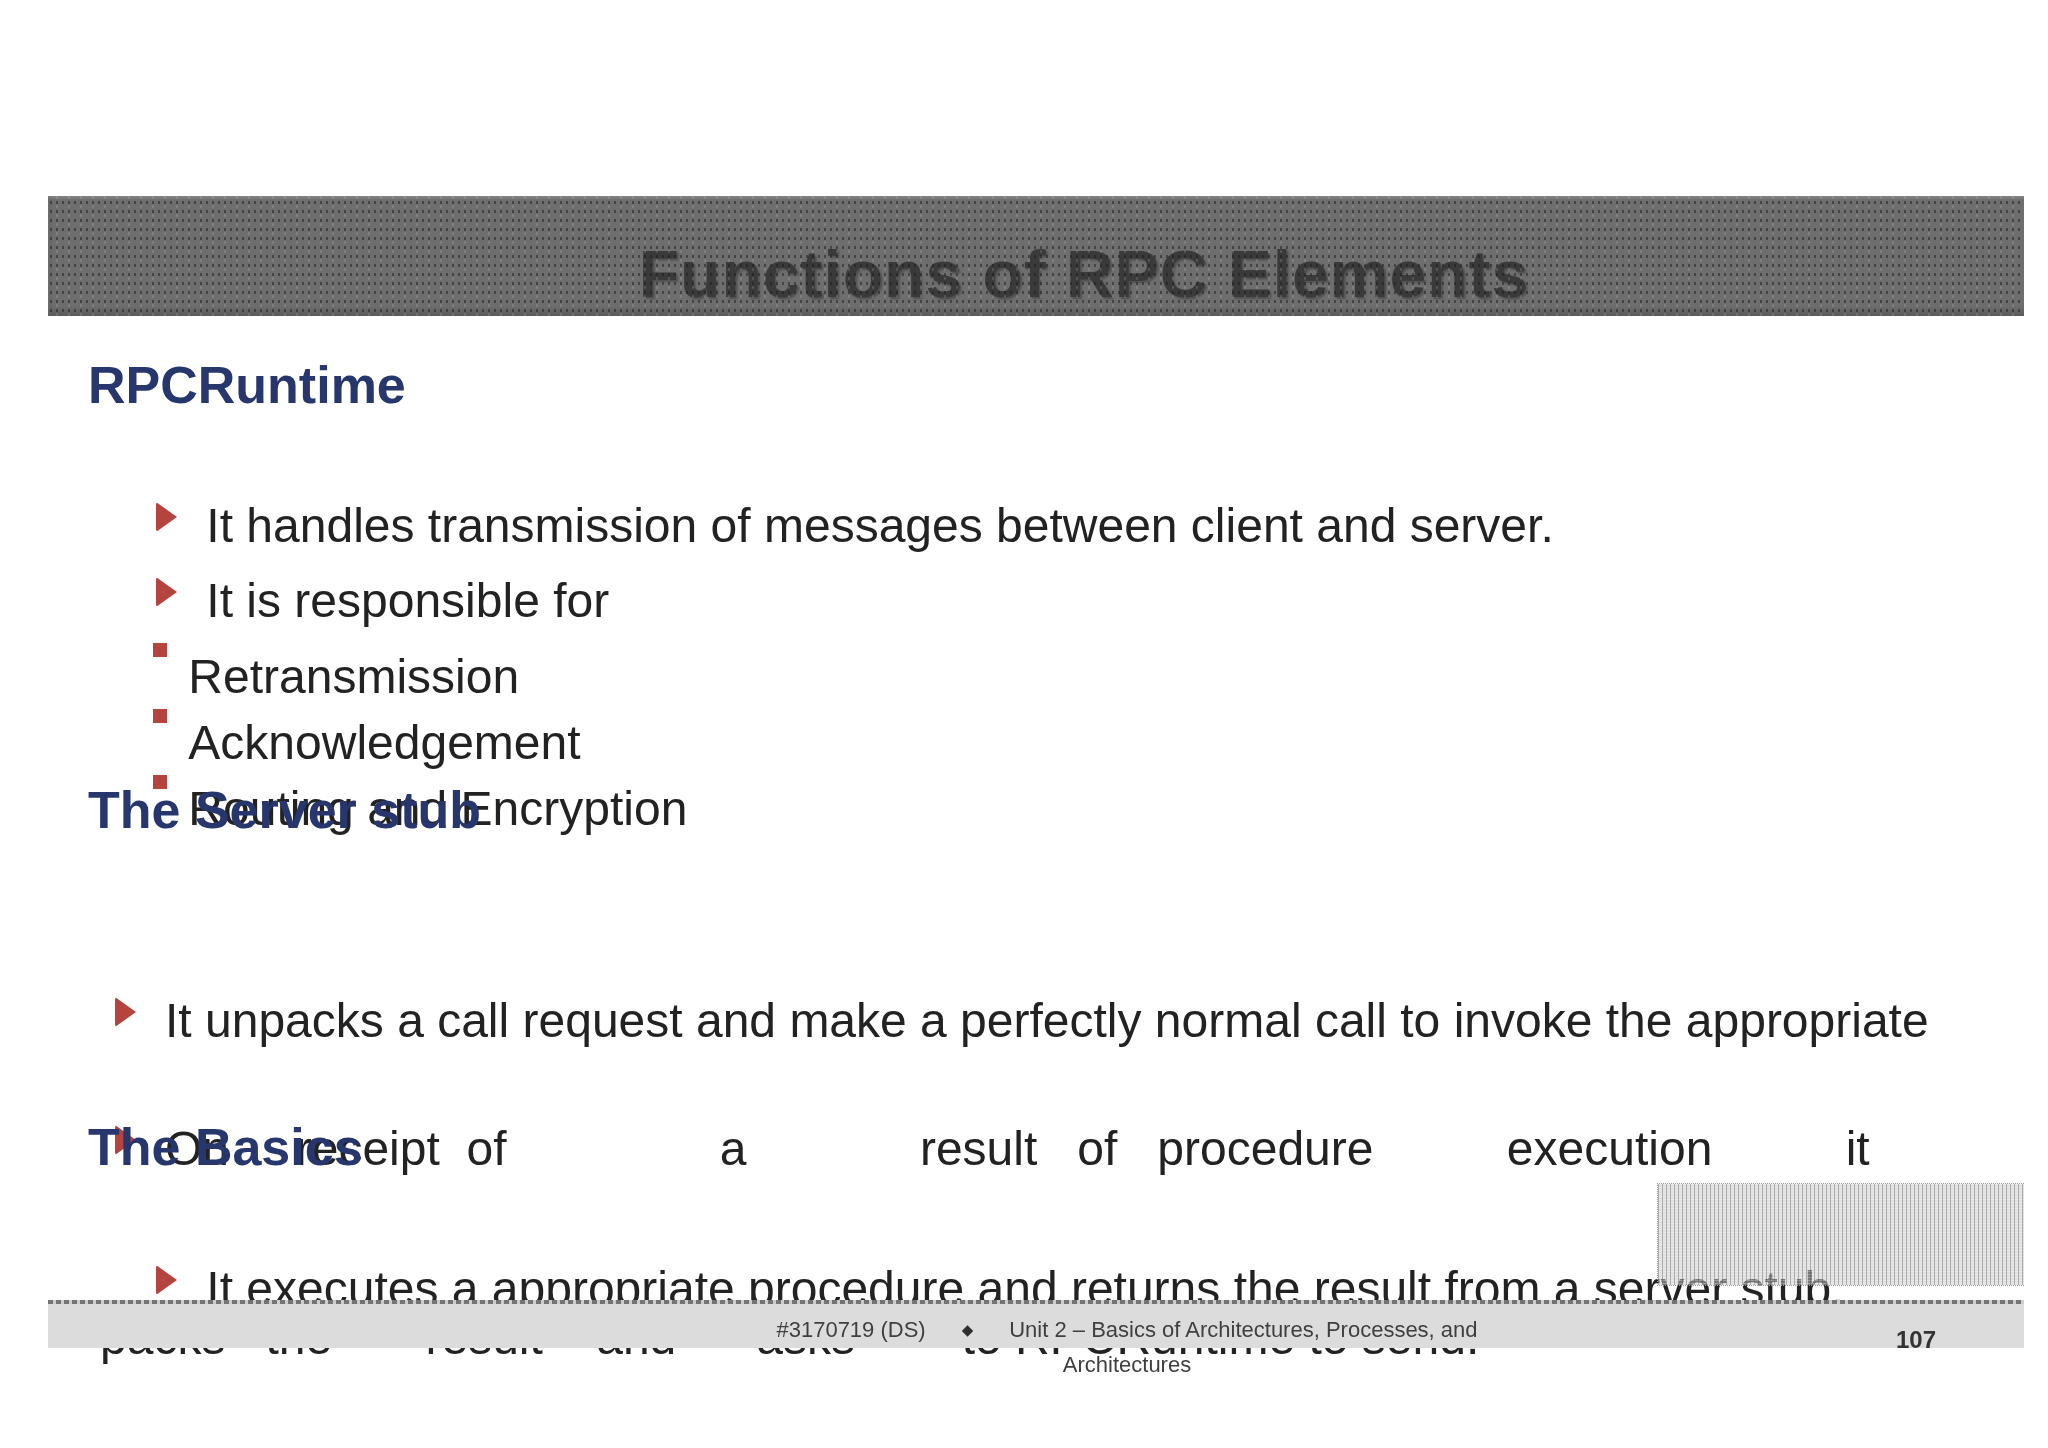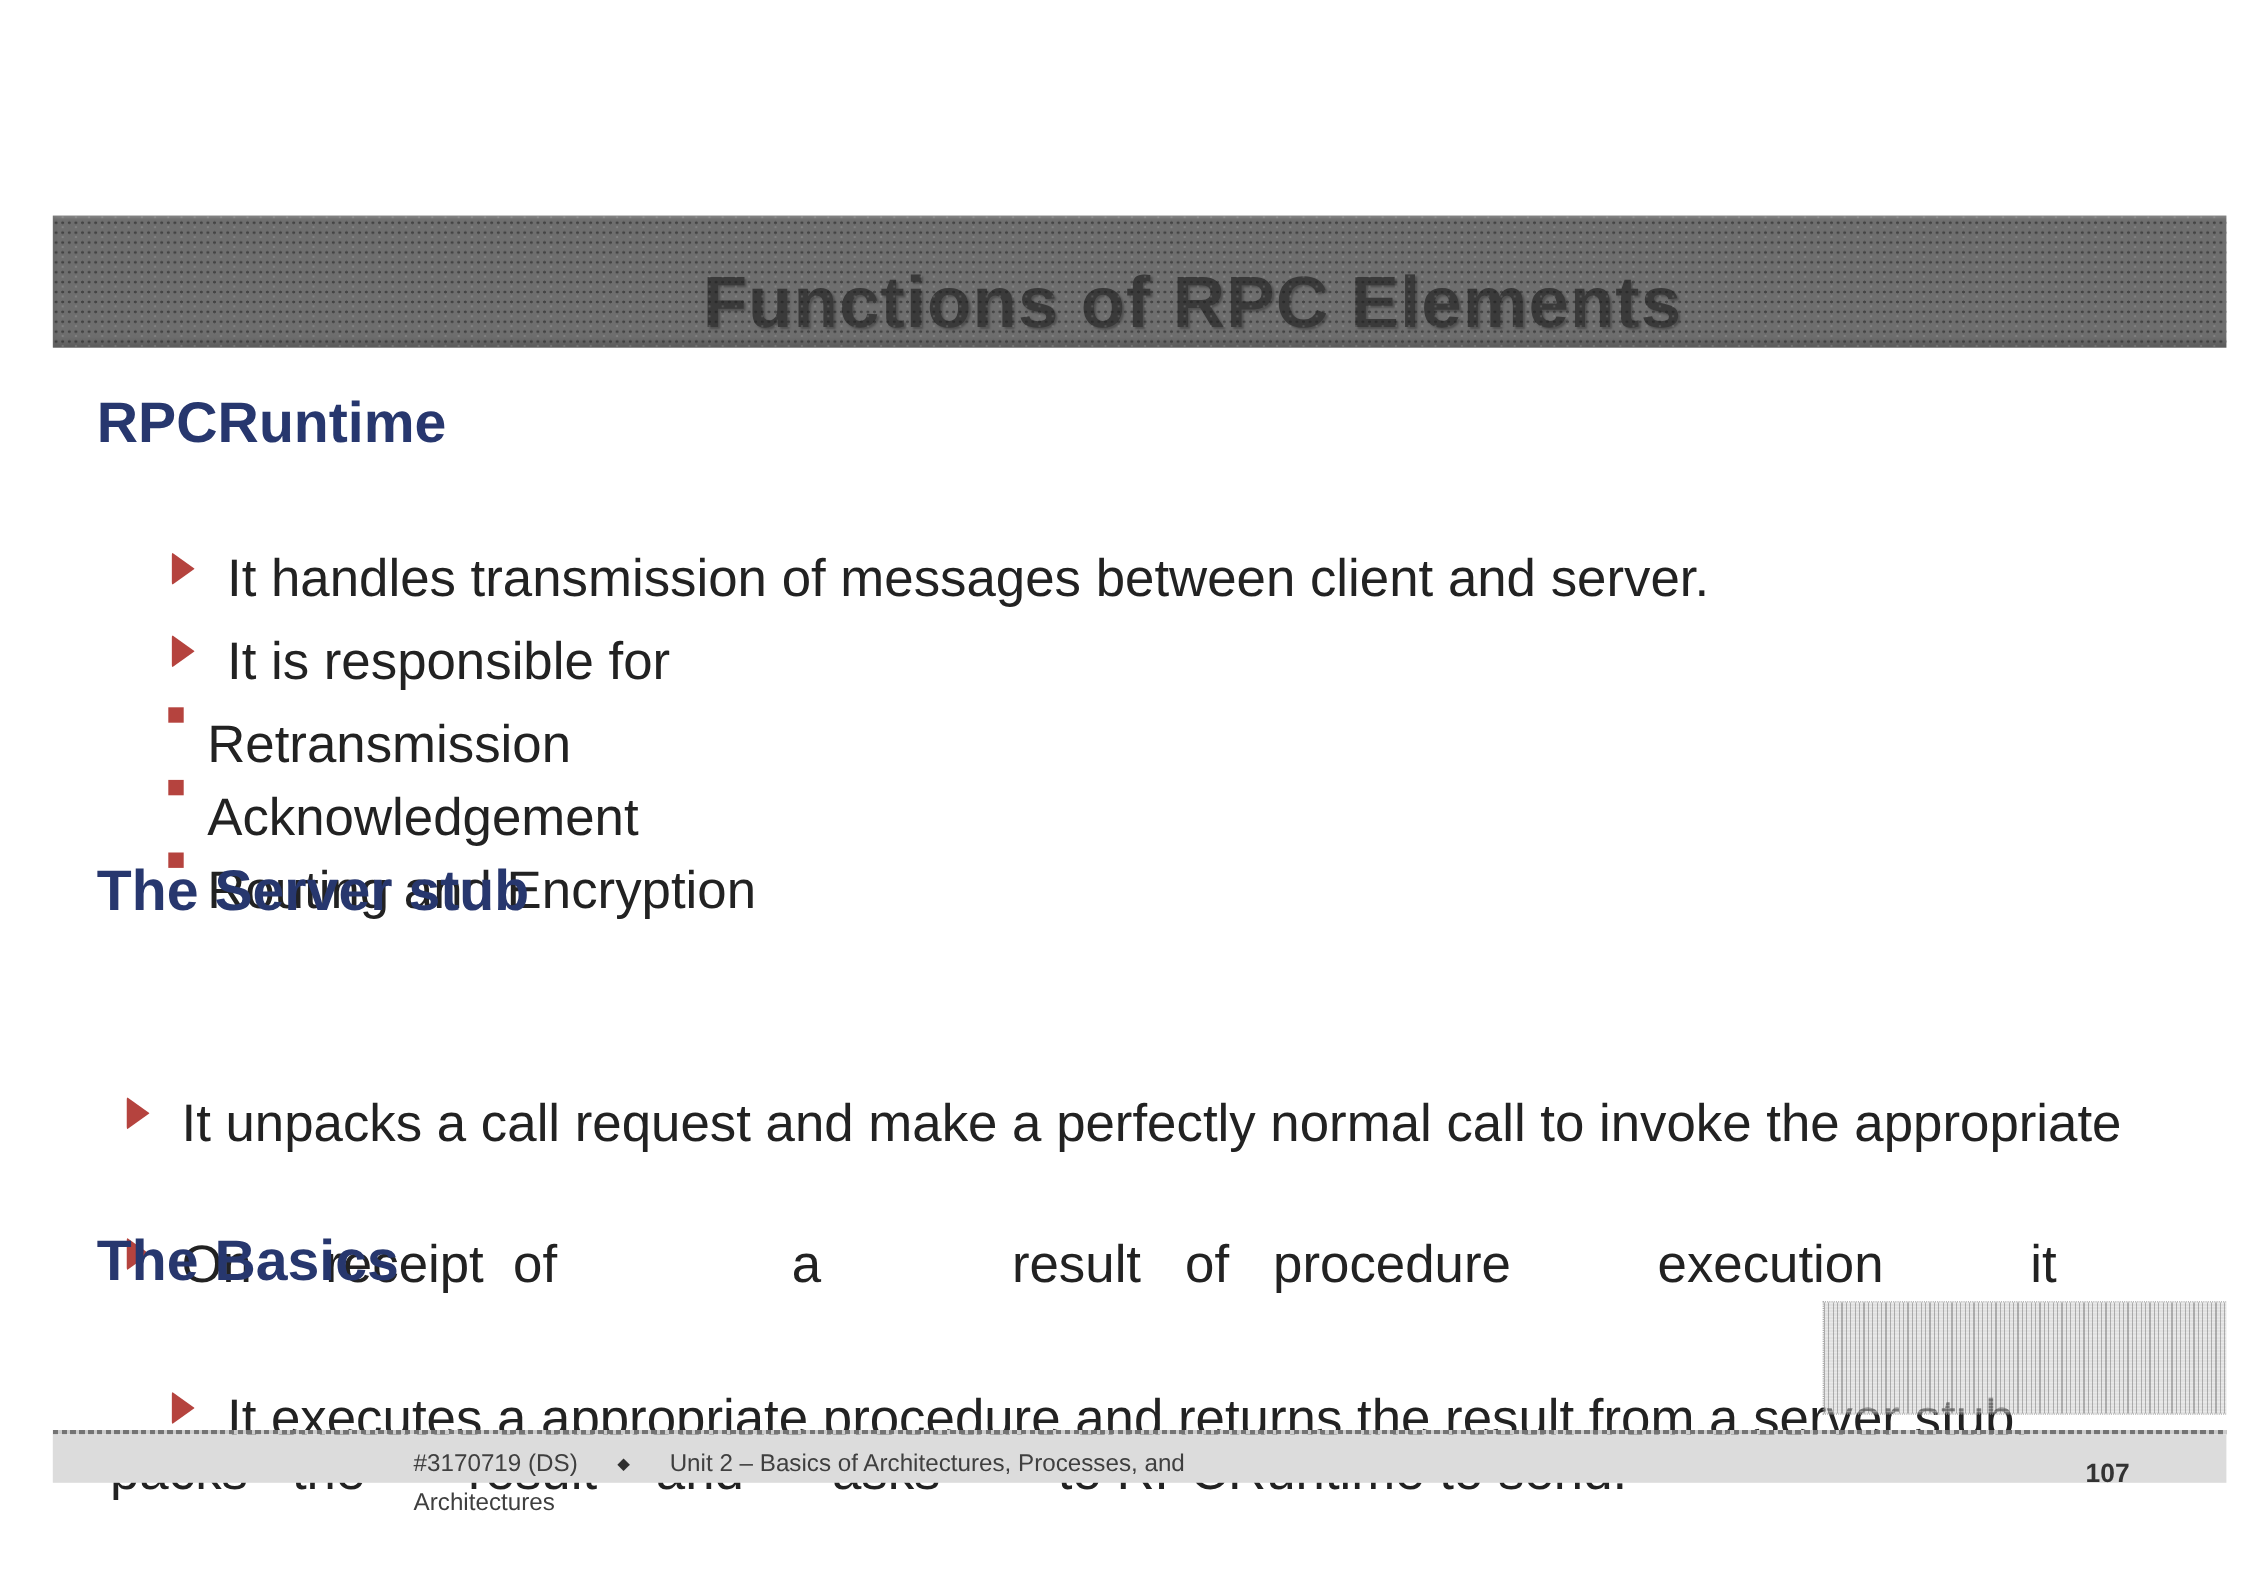--- a/index.html
+++ b/index.html
@@ -80,21 +80,22 @@
   
   .footer-sep{
     position:absolute;left:0;top:1252px;width:2048px;height:4px;
     background:repeating-linear-gradient(to right, #747474 0 5px, #cdcdcd 5px 8px);
   }
   .footer-band{
     position:absolute;left:0;top:1256px;width:2048px;height:44px;
     background:var(--footer-band-bg);
   }
   .footer-text{
-    position:absolute;left:304px;top:2px;width:1500px;
+    position:absolute;left:317px;top:2px;width:1500px;
+    text-align:center;
     font-size:22px;line-height:23px;color:#3f3f3f;
   }
   .footer-diamond{
     display:inline-block;font-size:15px;vertical-align:2px;
     margin:0 24px;color:#2f2f2f;
   }
   .page-number{
     position:absolute;right:148px;top:10px;
     font-size:24px;font-weight:bold;color:#333333;
   }

